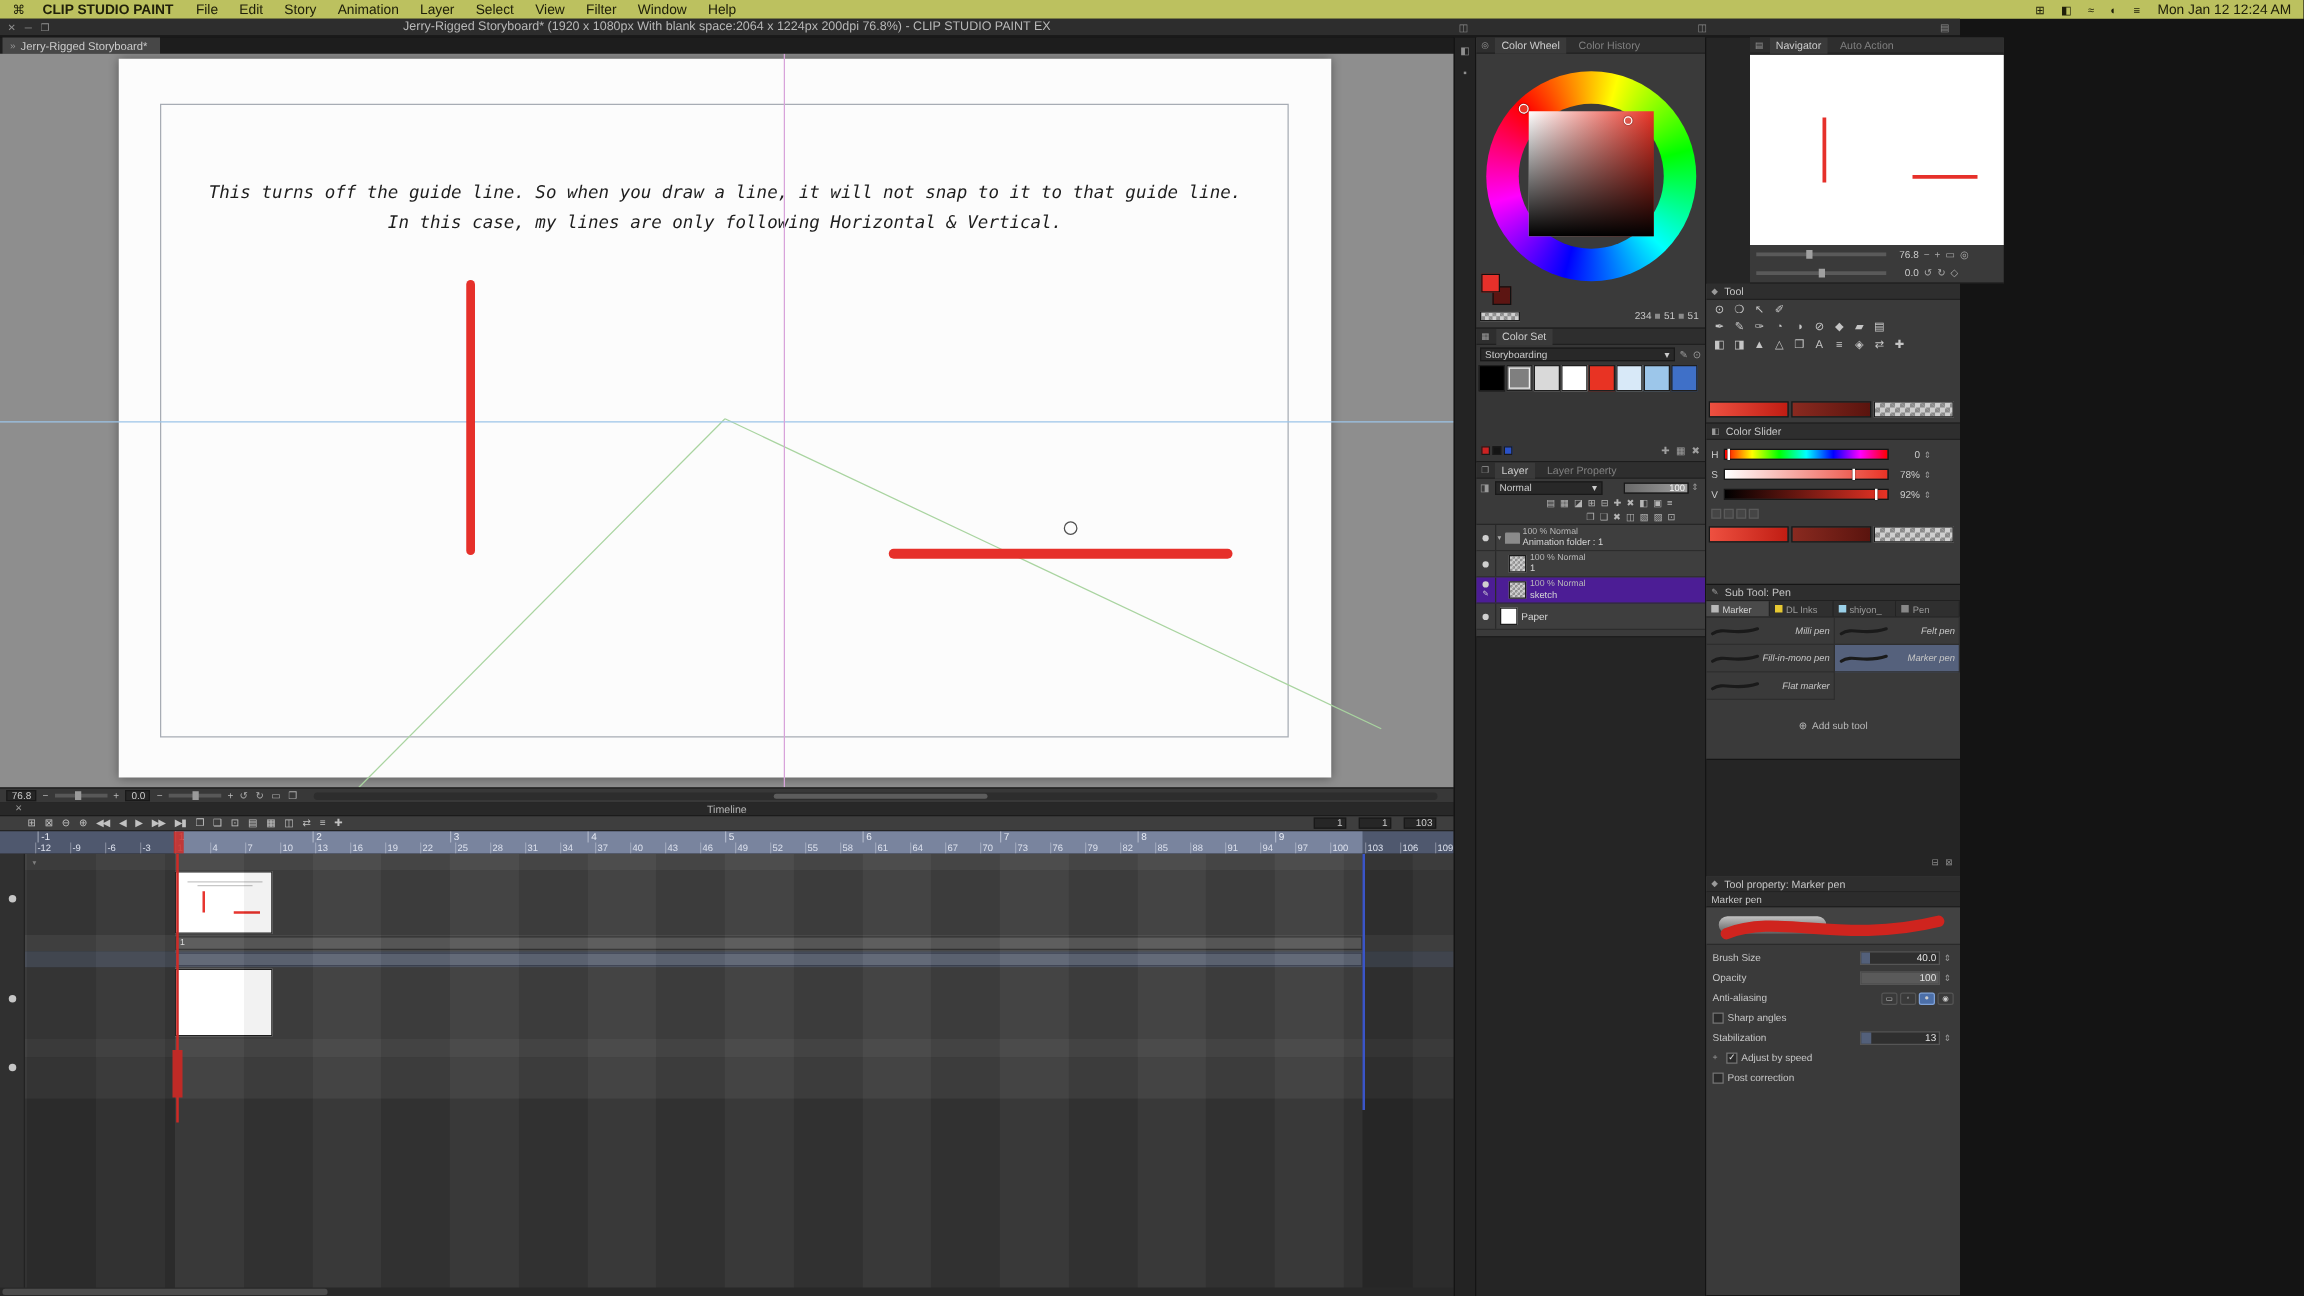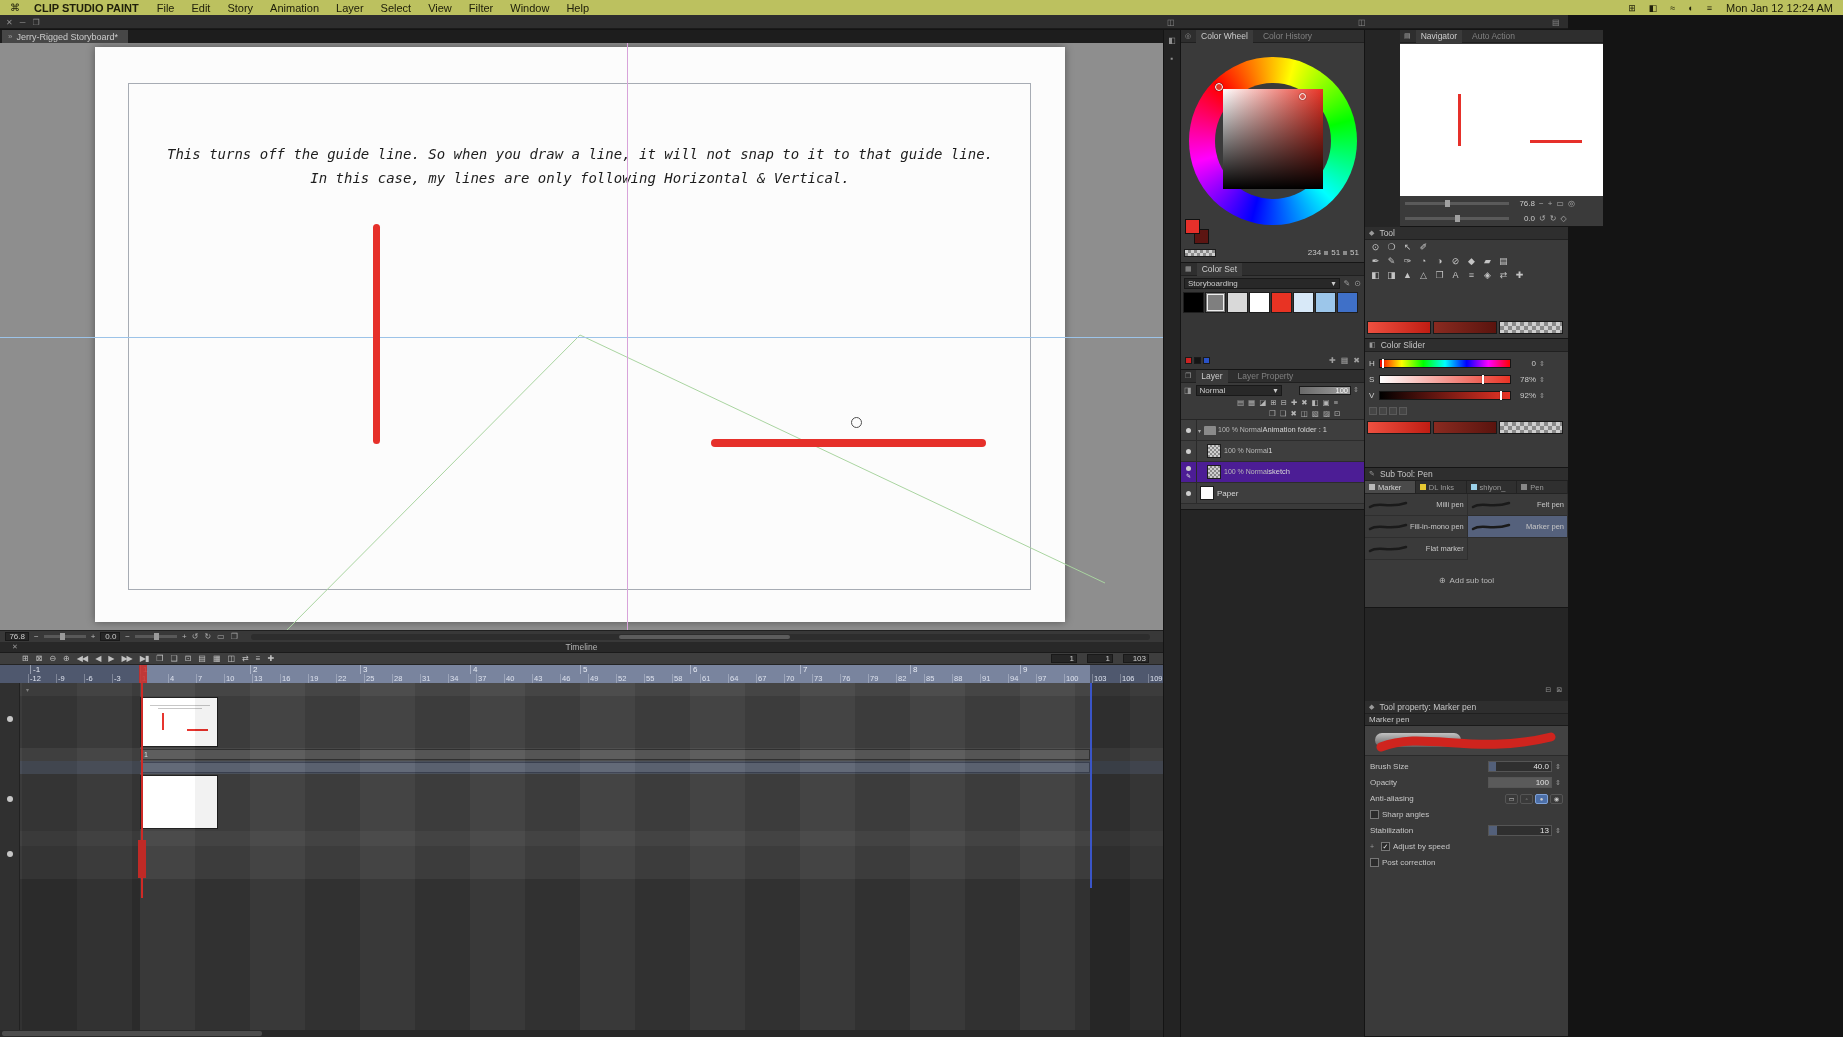--- a/index.html
+++ b/index.html
@@ -112,21 +112,21 @@
 .ltools.r1{padding-left:56px;}
 .ltools.r2{padding-left:88px;}
 .llist{border-top:1px solid #262626;}
 .lrow{display:flex;align-items:center;height:21px;border-bottom:1px solid #2c2c2c;background:#3e3e3e;}
 .lrow.sel{background:#4c1d95;}
 .lgut{width:16px;align-self:stretch;border-right:1px solid #2a2a2a;display:flex;flex-direction:column;align-items:center;justify-content:center;gap:1px;}
 .leye{width:5px;height:5px;border-radius:50%;background:#cfcfcf;}
 .lpen{font-size:6px;color:#ddd;}
 .lexp{font-size:6px;color:#aaa;margin:0 1px;}
 .lthumb{width:14px;height:14px;border:1px solid #1c1c1c;margin:0 3px;background-size:4px 4px;background-position:0 0,2px 2px;}
-.ltext{display:flex;justify-content:space-between;line-height:8px;}
+.ltext{display:flex;flex-direction:column;justify-content:space-between;line-height:8px;}
 .linfo{font-size:7px;color:#b9b9b9;}
 .lname{font-size:7.5px;color:#d6d6d6;}
 .lfolder{width:12px;height:9px;background:#8a8a8a;border-radius:1px 1px 0 0;margin:0 2px;flex-shrink:0;}
 
 .navprev{position:absolute;left:0;top:14px;width:204px;height:152px;background:#fff;}
 .nav-v{position:absolute;left:58px;top:50px;width:3px;height:52px;background:#e6302a;}
 .nav-h{position:absolute;left:130px;top:96px;width:52px;height:3px;background:#e6302a;}
 .navrow{position:absolute;left:0;width:204px;height:15px;display:flex;align-items:center;gap:4px;padding:0 5px;font-size:8px;color:#c0c0c0;}
 .navtrack{width:104px;height:3px;background:#5a5a5a;position:relative;}
 .navthumb{position:absolute;top:-2px;width:5px;height:7px;background:#a0a0a0;}
@@ -150,21 +150,21 @@
 .slhandle{position:absolute;top:-1px;width:2px;height:9px;background:#fff;box-shadow:0 0 1px #000;}
 .slval{min-width:22px;text-align:right;font-size:8px;color:#ccc;}
 .slstep{font-size:7px;color:#999;}
 .minitabs{position:absolute;left:4px;display:flex;gap:2px;}
 .minitab{width:8px;height:8px;background:#454545;border:1px solid #5a5a5a;}
 
 .sttabs{display:flex;height:13px;border-bottom:1px solid #232323;}
 .sttab{flex:1;display:flex;align-items:center;gap:3px;padding:0 4px;font-size:7.5px;color:#9b9b9b;background:#2f2f2f;border-right:1px solid #232323;}
 .sttab.sel{background:#4a4a4a;color:#d6d6d6;}
 .sttabicon{width:6px;height:6px;flex-shrink:0;}
-.stgrid{display:grid;grid-template-columns:1fr 1fr;}
+.stgrid{display:grid;grid-template-columns:1fr 1fr;font-style:italic;}
 .stcell{height:22px;display:flex;align-items:center;gap:2px;padding:1px 3px;border-right:1px solid #2e2e2e;border-bottom:1px solid #2e2e2e;}
 .stcell.sel{background:#55617c;}
 .stlabel{font-size:7.5px;color:#c6c6c6;margin-left:auto;white-space:nowrap;}
 .staddrow{position:absolute;left:0;top:108px;width:100%;display:flex;justify-content:center;align-items:center;gap:4px;font-size:8px;color:#b9b9b9;}
 
 .tpicons{position:absolute;right:6px;top:656px;display:flex;gap:5px;font-size:7px;color:#8f8f8f;}
 .tp-name{height:12px;background:#2c2c2c;border-bottom:1px solid #1a1a1a;font-size:8px;color:#c9c9c9;padding:0 4px;line-height:12px;}
 .tp-prev{position:relative;height:30px;background:#424242;border-bottom:1px solid #2a2a2a;overflow:hidden;}
 .tp-grayblob{position:absolute;left:10px;top:7px;width:86px;height:14px;border-radius:7px;background:linear-gradient(180deg,#c2c2c2,#5e5e5e);}
 .tp-redstroke{position:absolute;left:8px;top:0;}
@@ -212,20 +212,21 @@
       <span class="clock">Mon Jan 12 12:24 AM</span>
     </span>
   </div>
 
   <div class="titlebar">
     <span class="wctrls">
         <span>✕</span>
         <span>─</span>
         <span>❐</span>
       </span>
+    <span class="wtitle">Jerry-Rigged Storyboard* (1920 x 1080px With blank space:2064 x 1224px 200dpi 76.8%)  - CLIP STUDIO PAINT EX</span>
     <span class="dockbtn" style="left:1167px;">◫</span>
     <span class="dockbtn" style="left:1358px;">◫</span>
     <span class="dockbtn" style="left:1552px;">▤</span>
   </div>
 
   <div class="tabbar">
     <div class="doctab">
       <span class="chev">»</span>
       <span>Jerry-Rigged Storyboard*</span>
     </div>

